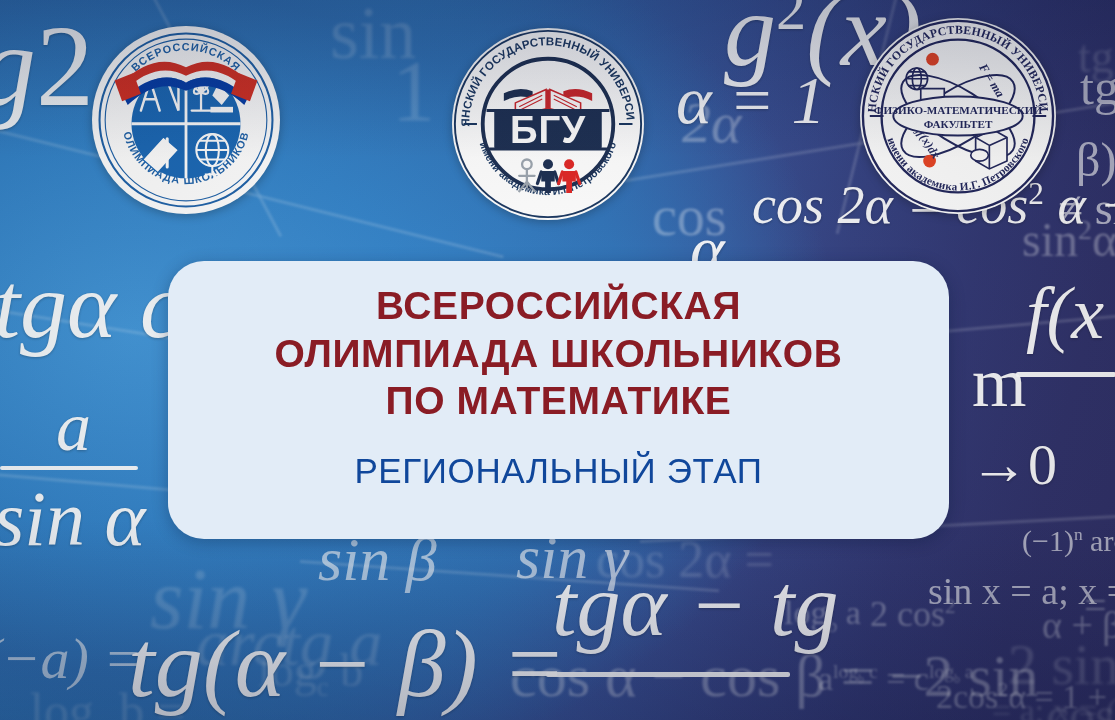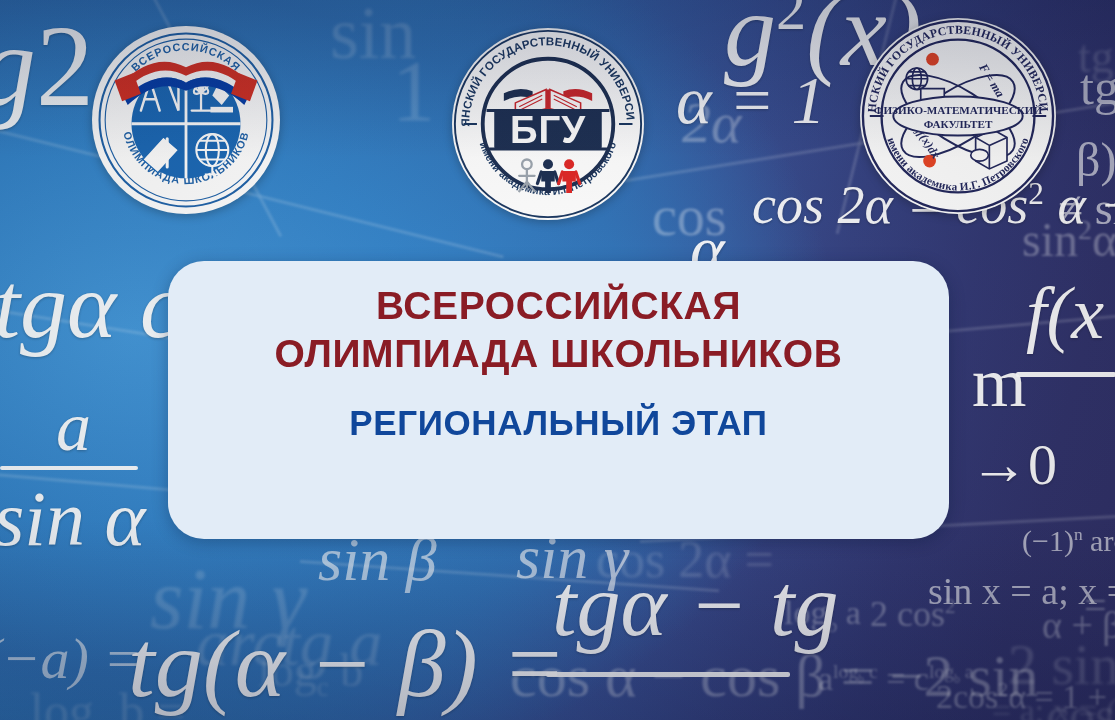--- a/index.html
+++ b/index.html
@@ -112,21 +112,21 @@
     color: #8a1c25;
     font-weight: bold;
     font-size: 39px;
     letter-spacing: .6px;
     line-height: 1.22;
     text-align: center;
     white-space: nowrap;
   }
   #subtitle {
     color: #10479b;
-    font-weight: bold;
+    font-weight: normal;
     font-size: 35px;
     letter-spacing: .6px;
     text-align: center;
     white-space: nowrap;
     margin-top: 26px;
   }
 </style>
 </head>
 <body>
 
@@ -356,16 +356,17 @@
       <text x="100" y="98" text-anchor="middle" font-family="Liberation Serif, serif" font-size="11.4" font-weight="bold" fill="#1d2259">ФИЗИКО-МАТЕМАТИЧЕСКИЙ</text>
       <text x="100" y="112" text-anchor="middle" font-family="Liberation Serif, serif" font-size="11.4" font-weight="bold" fill="#1d2259">ФАКУЛЬТЕТ</text>
     </svg>
   </div>
 
   <div class="bg-vignette"></div>
 
   <div id="title-card">
     <div class="title-line">ВСЕРОССИЙСКАЯ</div>
     <div class="title-line">ОЛИМПИАДА ШКОЛЬНИКОВ</div>
+    <div class="title-line">ПО МАТЕМАТИКЕ</div>
     <div id="subtitle">РЕГИОНАЛЬНЫЙ ЭТАП</div>
   </div>
 
 </div>
 
 </body></html>

